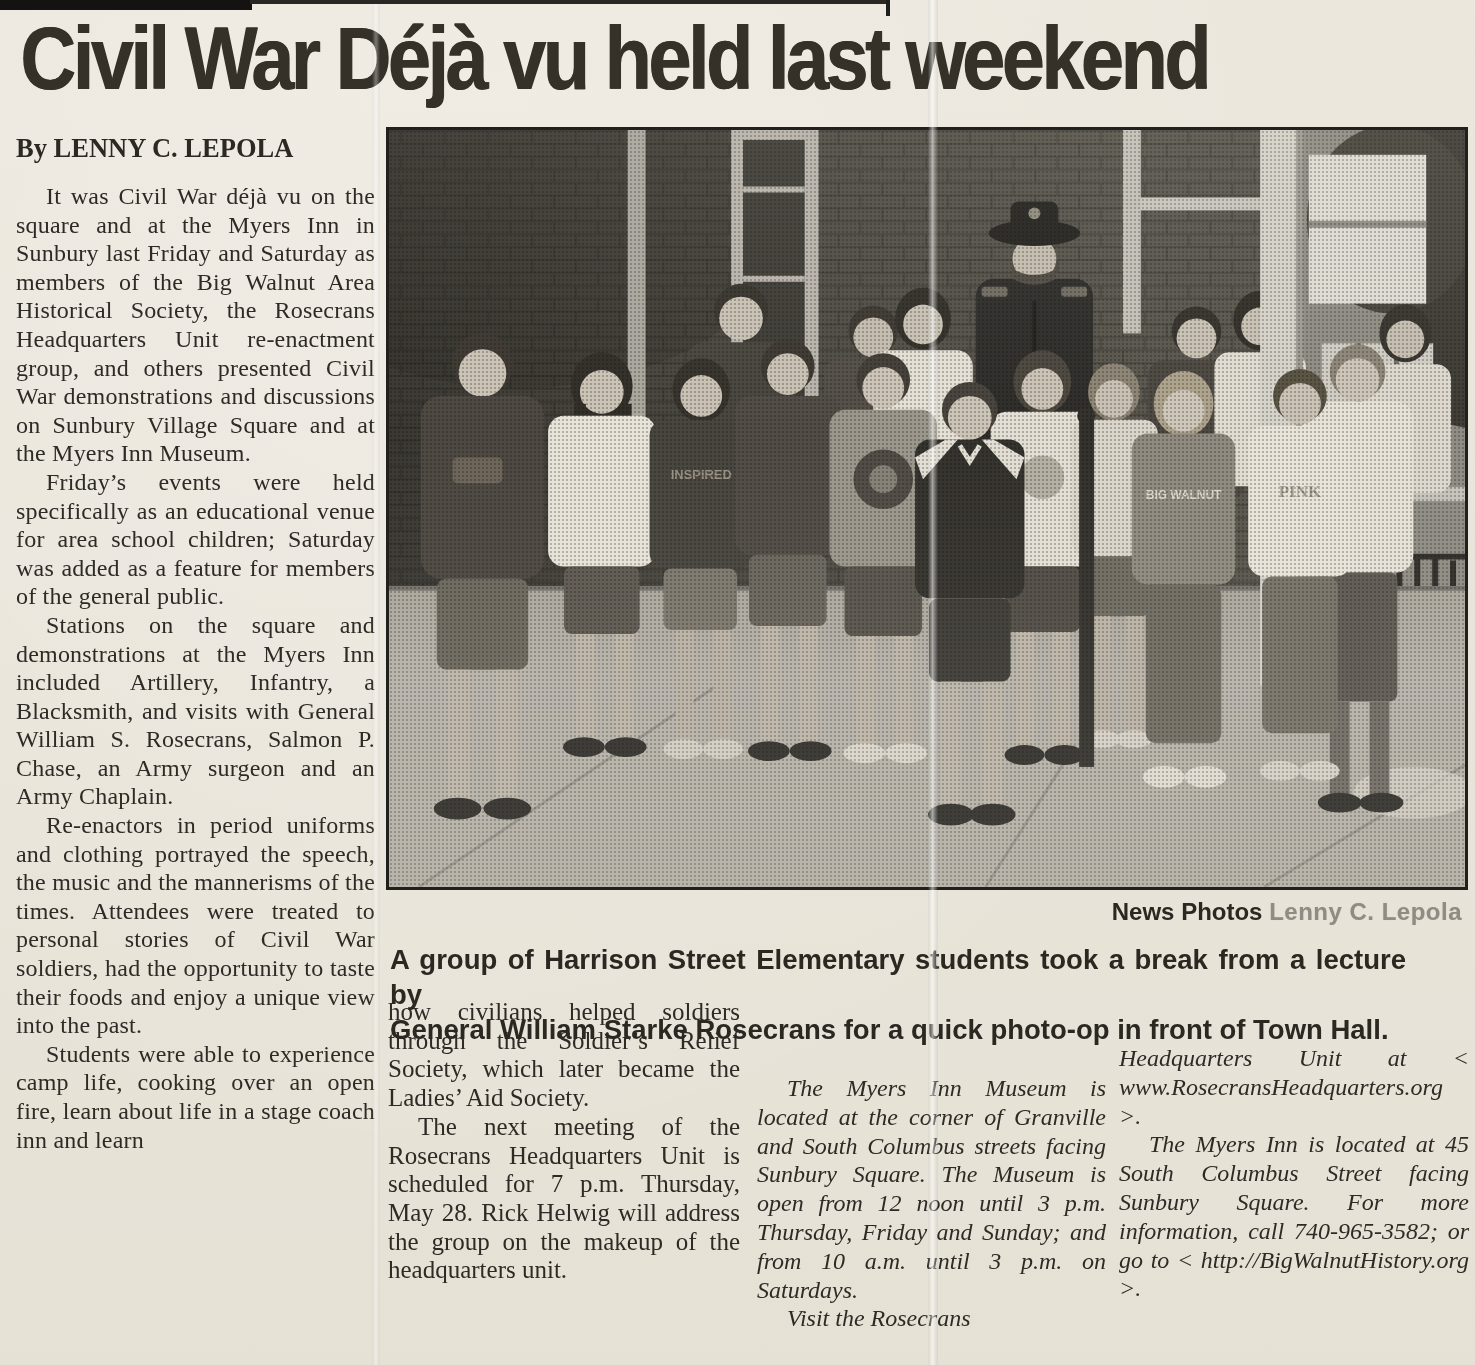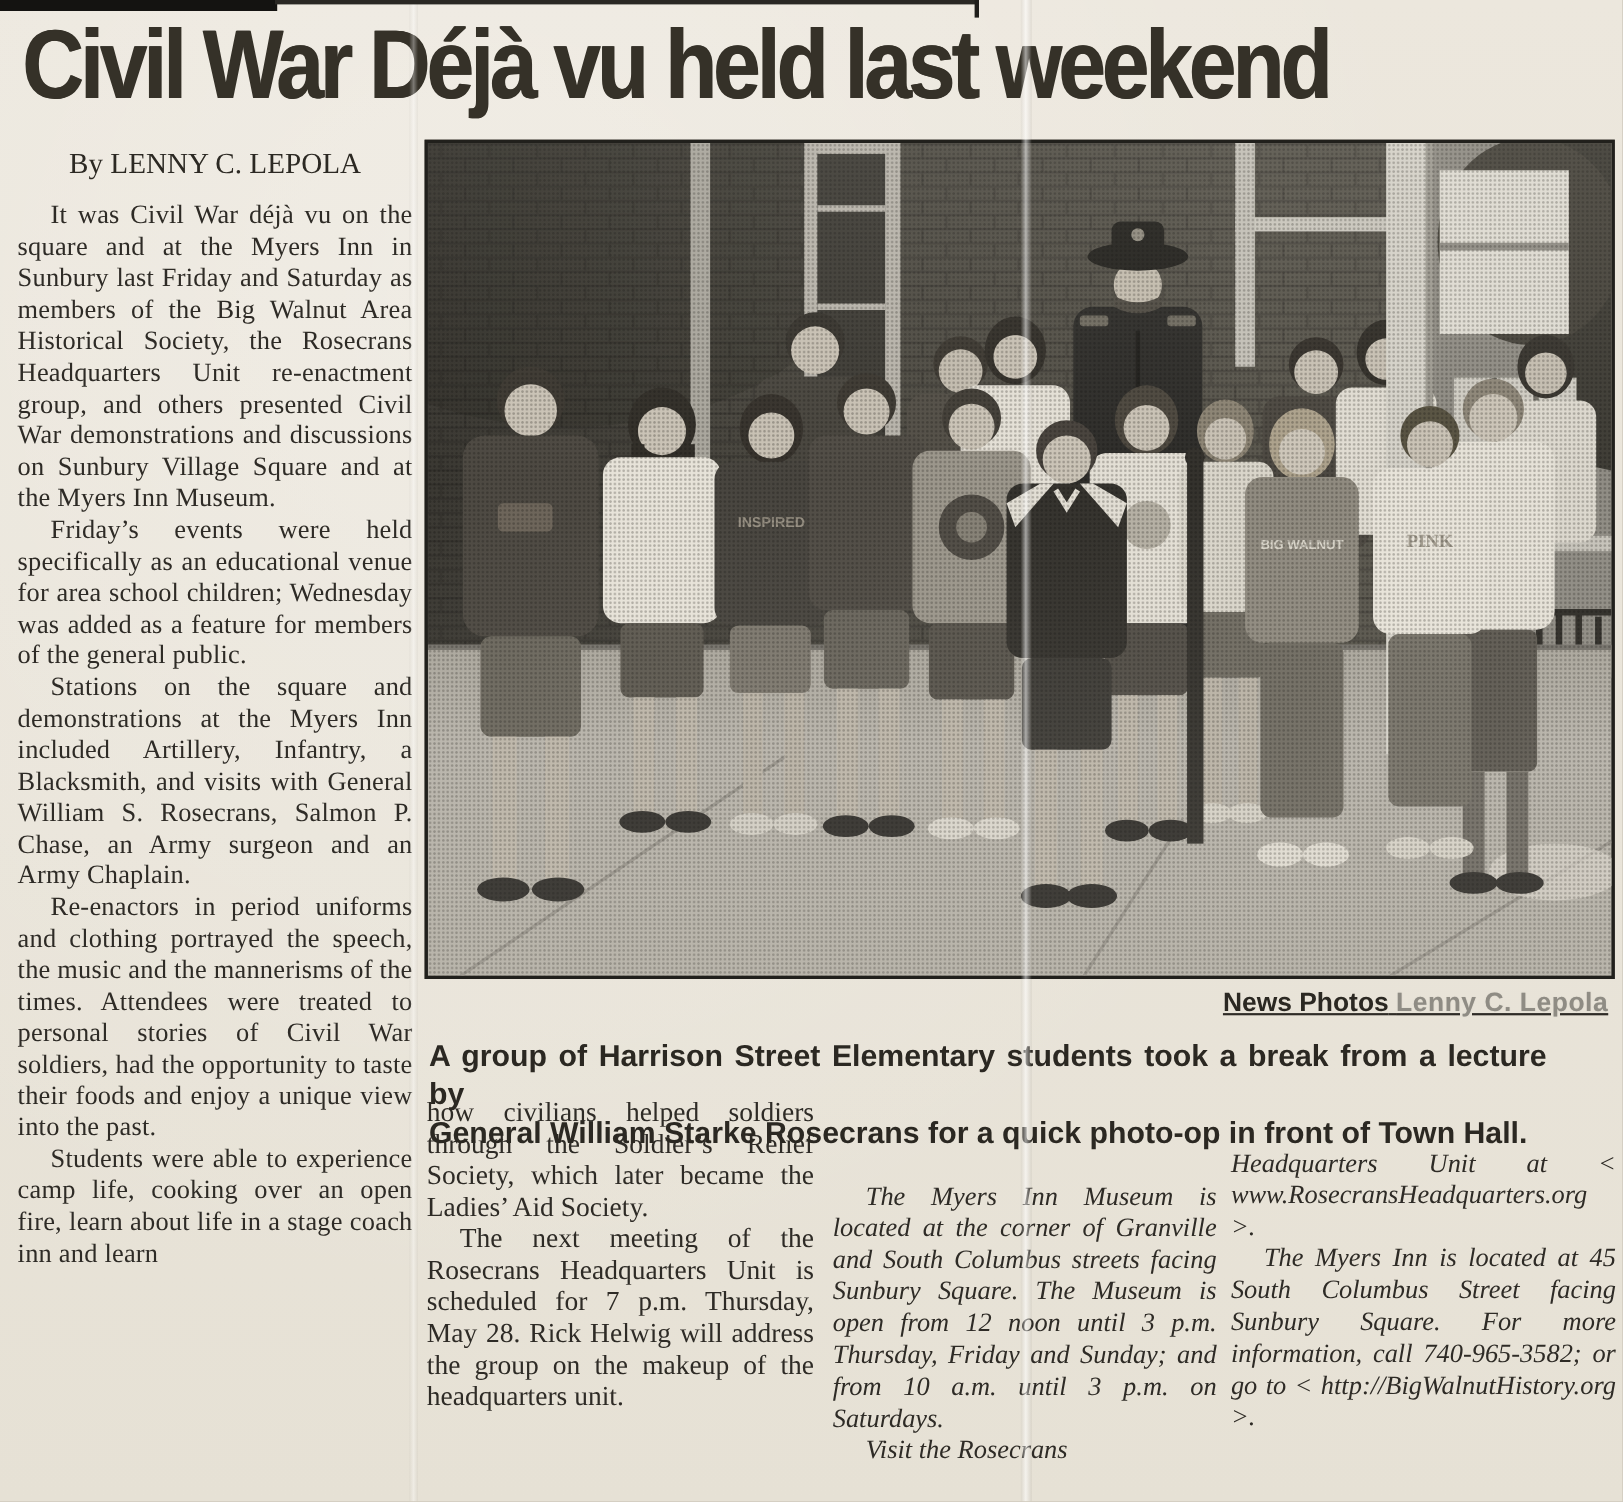--- a/index.html
+++ b/index.html
@@ -41,21 +41,21 @@
     display:inline-block;transform:scaleX(.87);transform-origin:0 50%;
     text-shadow:1px 0 0 #353128;
   }
 
   .textcol{position:absolute;text-align:justify;}
   .textcol p{margin:0;text-indent:30px;}
   .textcol p.cont{text-indent:0;}
 
   .col1{left:16px;top:132px;width:359px;height:1230px;font-size:24px;line-height:28.6px;}
   .byline{
-    font-weight:400;font-size:26.5px;line-height:33px;text-align:center;
+    font-weight:700;font-size:26.5px;line-height:33px;text-align:left;
     margin:0 0 17px 0;color:#2c2923;
   }
   .col1 .bodytext p{letter-spacing:.2px;}
 
   .photo{
     position:absolute;left:386px;top:127px;width:1082px;height:763px;margin:0;
     border:3px solid #21201c;box-sizing:border-box;
     background:#57544b;z-index:2;
   }
   .photo svg{display:block;width:100%;height:100%;}
@@ -67,21 +67,21 @@
   }
   .photowash{
     position:absolute;inset:0;z-index:4;pointer-events:none;
     background:linear-gradient(180deg, rgba(235,230,220,.10), rgba(235,230,220,.02) 40%, rgba(235,230,220,.12));
   }
   .visually-hidden{position:absolute;width:1px;height:1px;overflow:hidden;clip:rect(0 0 0 0);white-space:nowrap;}
 
   .credit{
     position:absolute;left:386px;top:898px;width:1076px;z-index:5;
     text-align:right;font-family:"Liberation Sans", sans-serif;
-    font-weight:700;font-size:24px;line-height:28px;text-decoration:underline;
+    font-weight:700;font-size:24px;line-height:28px;
   }
   .credit .label{color:#2b2822;}
   .credit .name{color:#8f8c84;text-shadow:0 0 1px #c9c5bb;letter-spacing:.5px;}
 
   .caption{
     position:absolute;left:390px;top:942px;width:1016px;z-index:5;
     font-family:"Liberation Sans", sans-serif;font-weight:700;
     font-size:27.5px;line-height:35px;color:#2b2822;
   }
   .caption .line-just{text-align:justify;text-align-last:justify;}
@@ -104,21 +104,21 @@
   <div class="crease2"></div>
 
   <h1 class="headline"><span class="squeeze">Civil War Déjà vu held last weekend</span></h1>
 
   <div class="textcol col1">
     <div class="byline">
       <div>By LENNY C. LEPOLA</div>
     </div>
     <div class="bodytext">
       <p>It was Civil War déjà vu on the square and at the Myers Inn in Sunbury last Friday and Saturday as members of the Big Walnut Area Historical Society, the Rosecrans Headquarters Unit re-enactment group, and others presented Civil War demonstrations and discussions on Sunbury Village Square and at the Myers Inn Museum.</p>
-      <p>Friday’s events were held specifically as an educational venue for area school children; Wednesday was added as a feature for members of the general public.</p>
+      <p>Friday’s events were held specifically as an educational venue for area school children; Saturday was added as a feature for members of the general public.</p>
       <p>Stations on the square and demonstrations at the Myers Inn included Artillery, Infantry, a Blacksmith, and visits with General William S. Rosecrans, Salmon P. Chase, an Army surgeon and an Army Chaplain.</p>
       <p>Re-enactors in period uniforms and clothing portrayed the speech, the music and the mannerisms of the times. Attendees were treated to personal stories of Civil War soldiers, had the opportunity to taste their foods and enjoy a unique view into the past.</p>
       <p>Students were able to experience camp life, cooking over an open fire, learn about life in a stage coach inn and learn</p>
     </div>
   </div>
 
   <figure class="photo">
     <svg viewBox="0 0 1082 763" preserveAspectRatio="none">
       <defs>
         <pattern id="brick" width="44" height="26" patternUnits="userSpaceOnUse">

